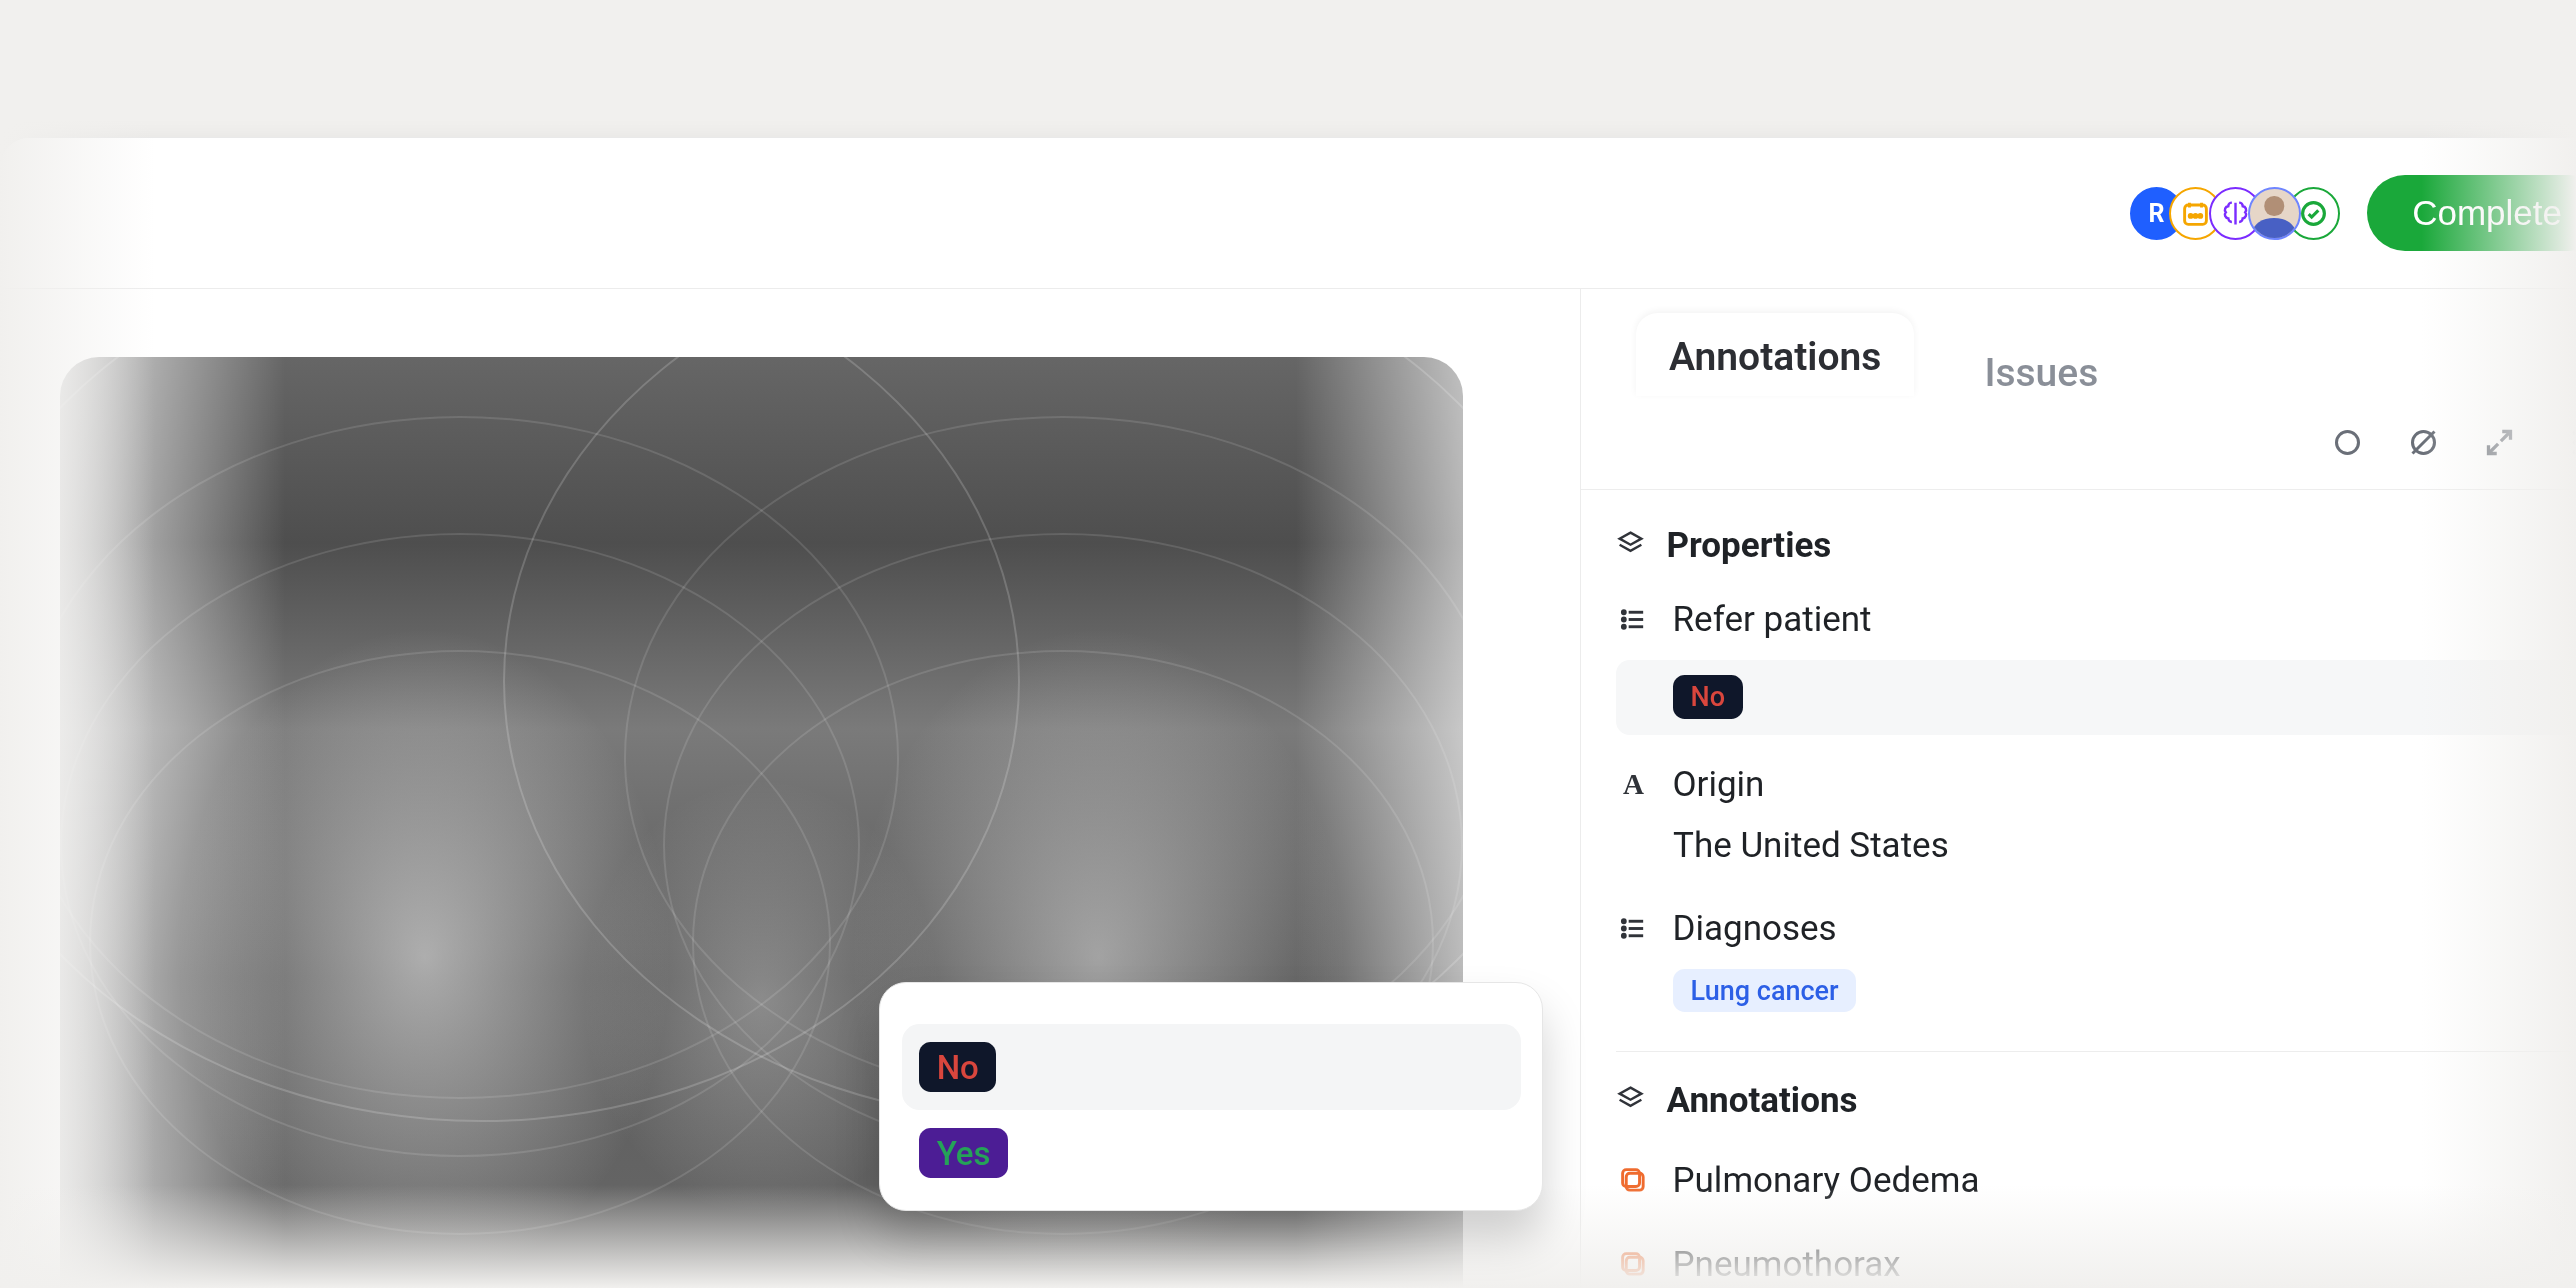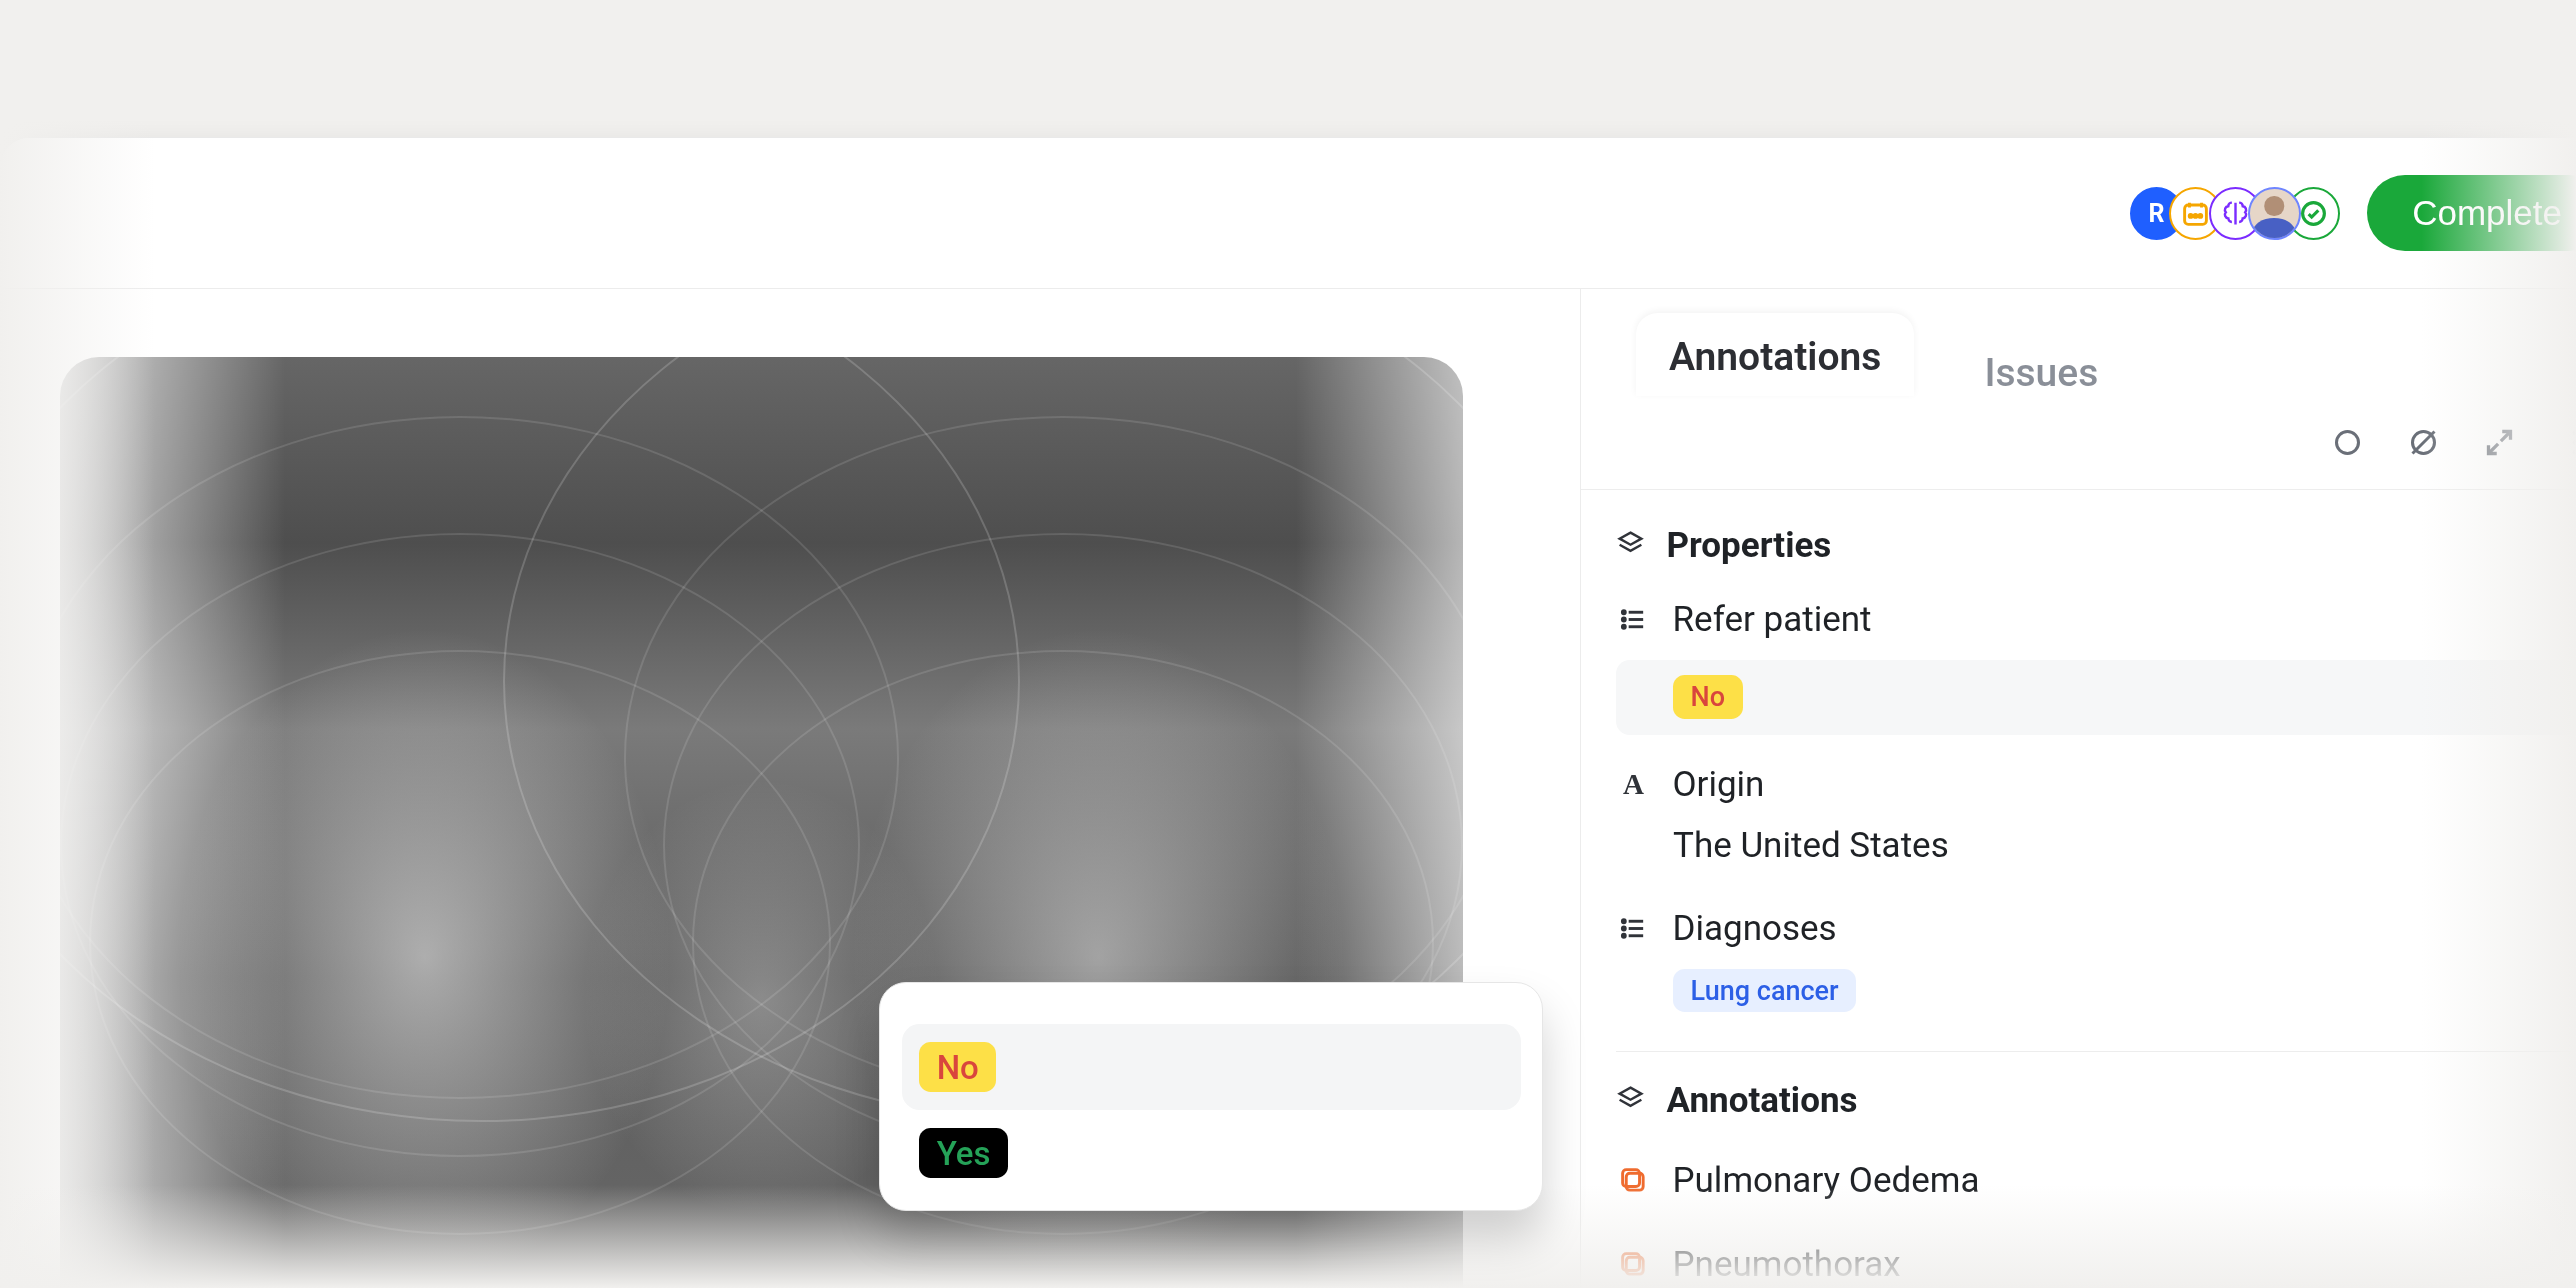--- a/index.html
+++ b/index.html
@@ -116,22 +116,22 @@
     display:flex; align-items:center;
     height:86px; padding:0 17.6px;
     border-radius:17.6px; cursor:pointer;
   }
   .opt:first-child { background:#f4f5f6; }
   .pill {
     display:inline-flex; align-items:center; justify-content:center;
     padding:5.9px 17.6px; border-radius:11.7px;
     font-size:33px; font-weight:500;
   }
-  .pill-red { background:#fde047; color:#d9463d; }
-  .pill-green { background:#000000; color:#25a258; }
+  .pill-red { background:#0f172a; color:#d9463d; }
+  .pill-green { background:#4c1d95; color:#25a258; }
   .pill-blue { background:#e7efff; color:#2c5fe6; }
   
   .panel {
     width:1054px; border-left:1px solid #ececec;
     display:flex; flex-direction:column;
     background:#ffffff;
   }
   .tabs {
     display:flex; gap:70px; align-items:flex-end;
     padding:29px 55px 0 55px;

